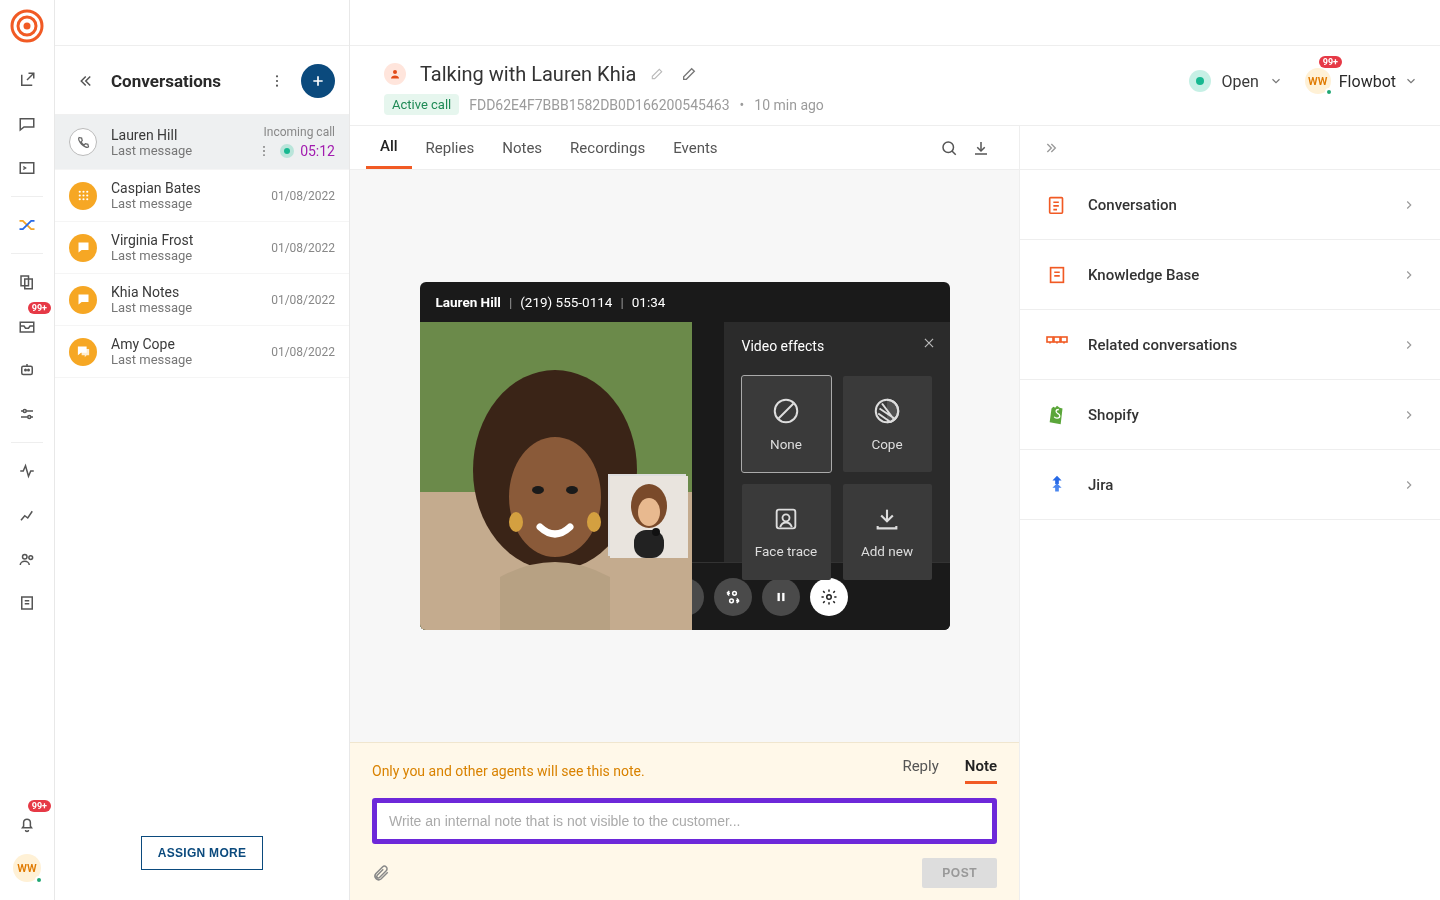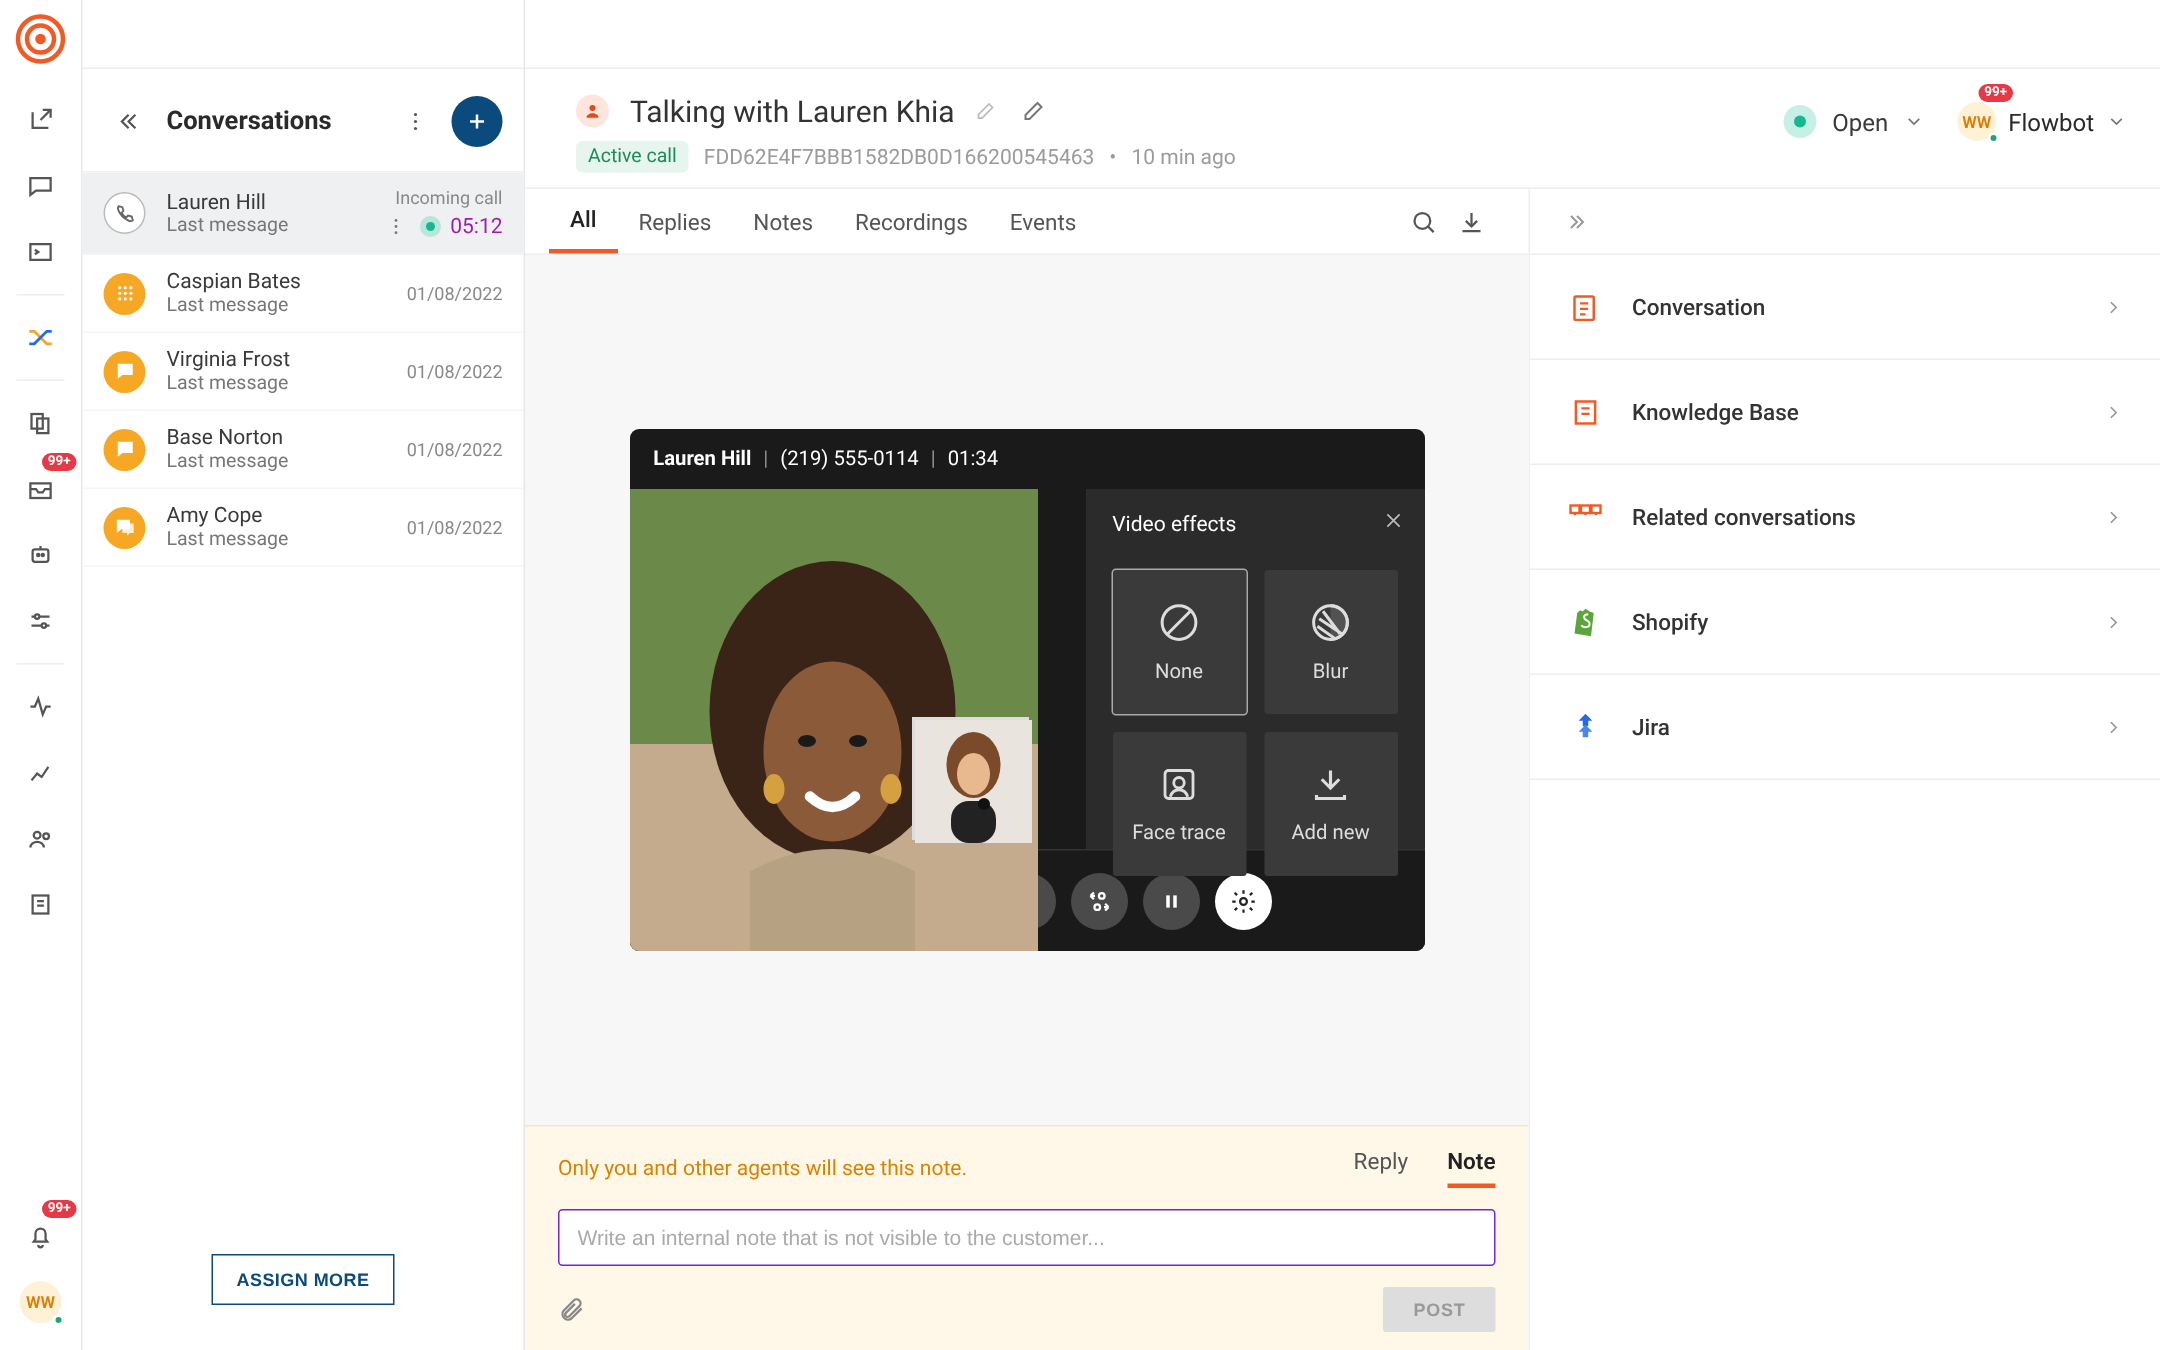--- a/index.html
+++ b/index.html
@@ -74,21 +74,21 @@
   .ctrl { width:38px; height:38px; border-radius:50%; background:#4a4a4a; display:flex; align-items:center; justify-content:center; cursor:pointer; color:#fff;}
   .ctrl.hang { background:#d9431f; }
   .ctrl.settings { background:#fff; color:#222;}
 
   .composer { background:#fff8e9; border-top:1px solid #f0e6cf; padding:14px 22px 12px 22px; }
   .composer-top { display:flex; align-items:center; }
   .note-hint { color:#d98200; font-size:14px; flex:1; }
   .c-tabs { display:flex; gap:26px; font-size:15px; }
   .c-tab { color:#555; cursor:pointer; padding-bottom:6px;}
   .c-tab.active { color:#222; font-weight:600; border-bottom:3px solid #f15a24;}
-  .note-input { width:100%; margin-top:14px; background:#fff; border:1px solid #6d28d9; border-radius:3px; padding:10px 12px; font-size:14px; color:#555; }
+  .note-input { width:100%; margin-top:14px; background:#fff; border:5px solid #6d28d9; border-radius:3px; padding:10px 12px; font-size:14px; color:#555; }
   .note-input::placeholder { color:#aaa; }
   .composer-bottom { display:flex; align-items:center; margin-top:14px; }
   .attach { color:#888; cursor:pointer; }
   .post { margin-left:auto; background:#ddd; color:#999; border:0; padding:8px 20px; font-size:12px; letter-spacing:.5px; font-weight:700; border-radius:2px; cursor:not-allowed;}
 
   .right { width:420px; display:flex; flex-direction:column; }
   .collapse-row { height:44px; display:flex; align-items:center; padding:0 16px; border-bottom:1px solid #eee;}
   .acc-row { display:flex; align-items:center; height:70px; padding:0 24px; border-bottom:1px solid #eee; cursor:pointer; gap:18px;}
   .acc-icon { width:26px; display:flex; justify-content:center; }
   .acc-label { flex:1; font-size:15px; color:#333; font-weight:500;}
@@ -286,21 +286,21 @@
           <span>01/08/2022</span>
         </div>
       </div>
       <div class="conv-row">
     <div class="conv-avatar" style="background:#f6a724">
           <svg width="15" height="15" viewBox="0 0 24 24" fill="currentColor">
             <path d="M4 4h16v12H9l-5 4z"></path>
           </svg>
         </div>
     <div class="conv-body">
-      <div class="conv-name">Base Norton</div>
+      <div class="conv-name">Khia Notes</div>
       <div class="conv-sub">Last message</div>
     </div>
     <div class="conv-right">
           <span>01/08/2022</span>
         </div>
       </div>
       <div class="conv-row">
     <div class="conv-avatar" style="background:#f6a724">
           <svg width="15" height="15" viewBox="0 0 24 24" fill="currentColor">
             <path d="M3 4h14v10H8l-5 4z"></path>
@@ -444,21 +444,21 @@
                       <path d="M6 18L18 6"></path>
                     </svg>
                     <span>None</span>
                   </div>
                 <div class="fx-tile">
                     <svg width="30" height="30" viewBox="0 0 24 24" fill="none" stroke="#ddd" stroke-width="1.6">
                       <circle cx="12" cy="12" r="9"></circle>
                       <path d="M12 3a9 9 0 010 18" fill="#ddd" fill-opacity=".15"></path>
                       <path d="M8 6l9 12M6 10l12 8M5 14l10 7"></path>
                     </svg>
-                    <span>Blur</span>
+                    <span>Cope</span>
                   </div>
                 <div class="fx-tile">
                     <svg width="28" height="28" viewBox="0 0 24 24" fill="none" stroke="#ddd" stroke-width="1.6">
                       <rect x="4" y="4" width="16" height="16" rx="2"></rect>
                       <circle cx="12" cy="11" r="3"></circle>
                       <path d="M7 19c1-3 3-4 5-4s4 1 5 4"></path>
                     </svg>
                     <span>Face trace</span>
                   </div>
                 <div class="fx-tile">

